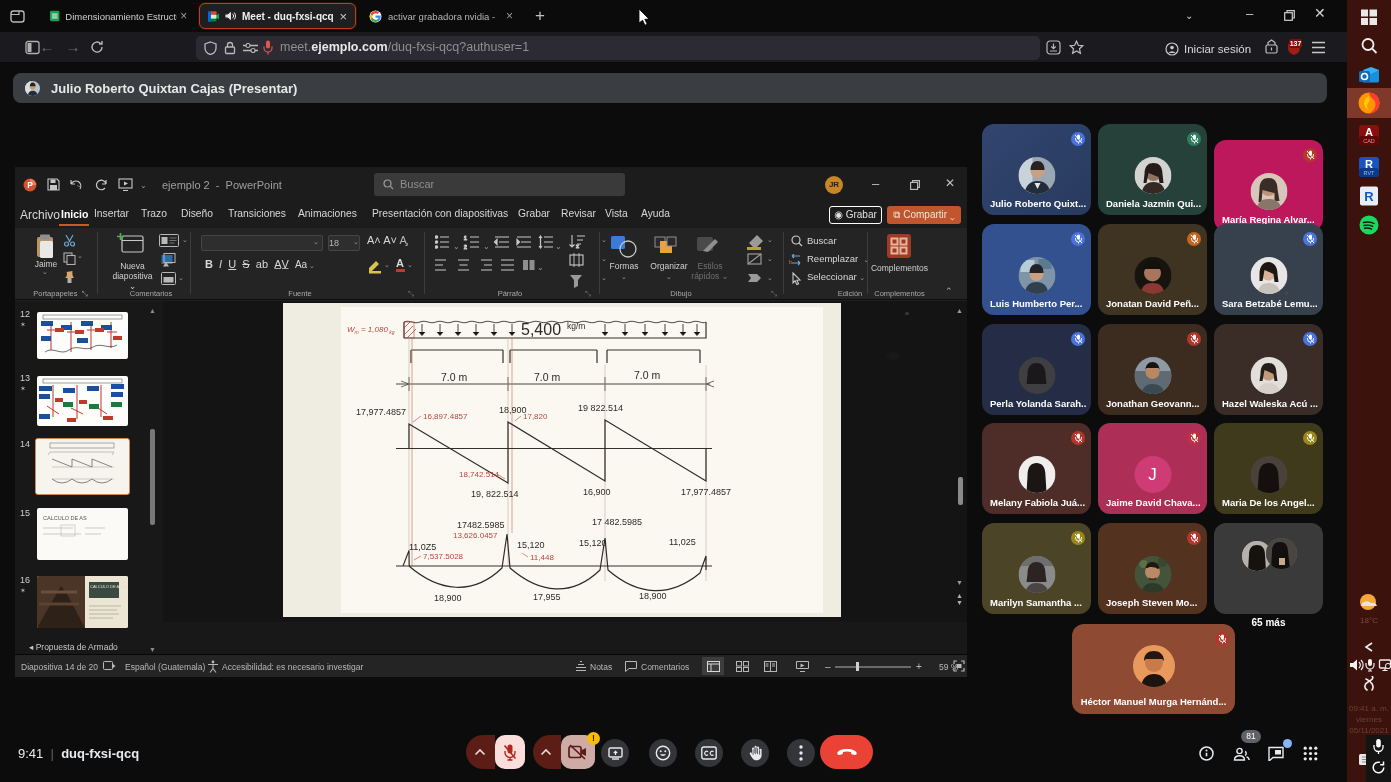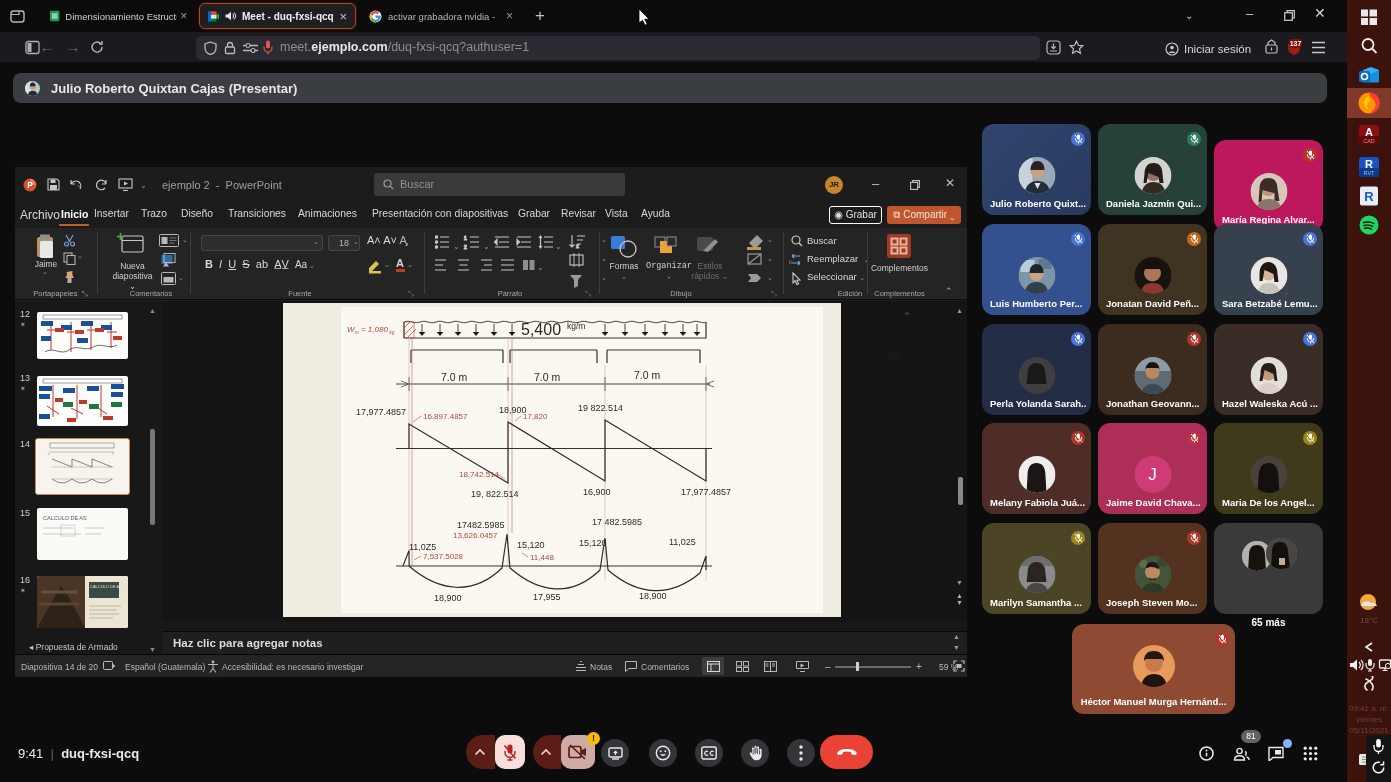--- a/index.html
+++ b/index.html
@@ -268,21 +268,21 @@
     <svg class="abs" style="left:146px;top:44px" width="15" height="13" viewBox="0 0 15 13">
         <rect x="0.5" y="0.5" width="14" height="12" rx="1" fill="none" stroke="#b8b8b8" stroke-width="1"></rect>
         <rect x="2.5" y="5" width="10" height="5.5" fill="#b8b8b8"></rect>
       </svg>
     <div class="abs" style="left:163px;top:46px;color:#9a9a9a;font-size:7px;">⌄</div>
     <div class="abs" style="left:96px;top:61px;width:80px;text-align:center;color:#a8a8a8;font-size:7.5px;">Comentarios</div>
     <div class="abs" style="left:175px;top:4px;width:1px;height:62px;background:#3d3d3d;"></div>
 
     <div class="abs" style="left:186px;top:7px;width:122px;height:16px;background:#2e2e2e;border:1px solid #454545;border-radius:2px;"></div>
     <div class="abs" style="left:298px;top:10px;color:#9a9a9a;font-size:7px;">⌄</div>
-    <div class="abs" style="left:313px;top:7px;width:32px;height:16px;background:#2e2e2e;border:1px solid #454545;border-radius:2px;color:#b8b8b8;font-size:9px;text-align:center;line-height:15px;">18</div>
+    <div class="abs" style="left:313px;top:7px;width:32px;height:16px;background:#2e2e2e;border:1px solid #454545;border-radius:2px;color:#b8b8b8;font-size:9px;text-align:left;line-height:15px;">18</div>
     <div class="abs" style="left:338px;top:10px;color:#9a9a9a;font-size:7px;">⌄</div>
     <div class="abs" style="left:352px;top:6px;color:#d8d8d8;font-size:11px;">A˄ A˅ <span style="color:#b8b8b8">A̡</span></div>
     <div class="abs" style="left:190px;top:30px;color:#d8d8d8;font-size:11px;"><b>B</b>&nbsp;&nbsp;<i>I</i>&nbsp;&nbsp;<u>U</u>&nbsp;&nbsp;<s>S</s>&nbsp;&nbsp;ab&nbsp;&nbsp;A̲V̲&nbsp;&nbsp;<span style="font-size:10px">Aa</span><span style="color:#9a9a9a;font-size:7px;"> ⌄</span></div>
     <svg class="abs" style="left:352px;top:30px" width="16" height="16" viewBox="0 0 16 16">
         <path d="M2 10 9 3l3 3-7 7H2z" fill="#d8c44a"></path>
         <rect x="2" y="13" width="12" height="2.5" fill="#d8c44a"></rect>
       </svg>
     <div class="abs" style="left:369px;top:33px;color:#9a9a9a;font-size:7px;">⌄</div>
     <div class="abs" style="left:381px;top:29px;color:#d8d8d8;font-size:11px;font-weight:bold;">A</div>
     <div class="abs" style="left:381px;top:41px;width:9px;height:3px;background:#c0392b;"></div>
@@ -358,21 +358,21 @@
     <svg class="abs" style="left:594px;top:6px" width="30" height="26" viewBox="0 0 30 26">
         <rect x="2" y="2" width="14" height="13" rx="1.5" fill="#3a7bd5"></rect>
         <circle cx="19" cy="15" r="8" fill="none" stroke="#c8c8c8" stroke-width="1.3"></circle>
       </svg>
     <div class="abs" style="left:588px;top:33px;width:42px;text-align:center;color:#d0d0d0;font-size:8.5px;">Formas<br><span style="color:#9a9a9a;font-size:7px;">⌄</span></div>
     <svg class="abs" style="left:637px;top:6px" width="30" height="26" viewBox="0 0 30 26">
         <rect x="3" y="3" width="10" height="10" fill="#2a2a2a" stroke="#8f8f8f"></rect>
         <rect x="8" y="7" width="12" height="12" fill="#e8a33d"></rect>
         <rect x="15" y="3" width="9" height="9" fill="#2a2a2a" stroke="#8f8f8f"></rect>
       </svg>
-    <div class="abs" style="left:630px;top:33px;width:48px;text-align:center;color:#d0d0d0;font-size:8.5px;font-family:Liberation Mono, monospace;">Organizar<br><span style="color:#9a9a9a;font-size:7px;">⌄</span></div>
+    <div class="abs" style="left:630px;top:33px;width:48px;text-align:center;color:#d0d0d0;font-size:8.5px;">Organizar<br><span style="color:#9a9a9a;font-size:7px;">⌄</span></div>
     <svg class="abs" style="left:678px;top:6px" width="30" height="26" viewBox="0 0 30 26">
         <rect x="4" y="3" width="16" height="14" rx="2" fill="#4a4a4a"></rect>
         <path d="M10 17 22 5l3 3-10 10z" fill="#8f8f8f"></path>
       </svg>
     <div class="abs" style="left:672px;top:33px;width:46px;text-align:center;color:#6f6f6f;font-size:8.5px;">Estilos<br>rápidos ⌄</div>
     <svg class="abs" style="left:730px;top:5px" width="26" height="56" viewBox="0 0 26 56">
         <g transform="translate(0,0)">
           <path d="M4 10 12 2l6 6-8 8z" fill="#9a9a9a"></path>
           <path d="M2 14h14v3H2z" fill="#b8a04a"></path>
         </g>
@@ -607,25 +607,20 @@
         </g>
       </svg>
     </div>
 
     <div class="abs" style="left:941px;top:6px;color:#9a9a9a;font-size:7px;">▲</div>
     <div class="abs" style="left:943px;top:176px;width:5px;height:28px;background:#8a8a8a;border-radius:2px;"></div>
     <div class="abs" style="left:941px;top:278px;color:#9a9a9a;font-size:7px;">▼</div>
     <div class="abs" style="left:941px;top:291px;color:#b0b0b0;font-size:7px;letter-spacing:-1px;">▲<br>▼</div>
   </div>
 
-  <div class="abs" style="left:148px;top:464px;width:804px;height:23px;background:#1f1f1f;border-top:1px solid #070707;">
-    <div class="abs" style="left:10px;top:5px;color:#dcdcdc;font-size:11.5px;font-weight:bold;">Haz clic para agregar notas</div>
-    <div class="abs" style="left:790px;top:1px;color:#9a9a9a;font-size:7px;">▲</div>
-    <div class="abs" style="left:790px;top:12px;color:#9a9a9a;font-size:7px;">▼</div>
-  </div>
 
   <div class="abs" style="left:0;top:487px;width:952px;height:23px;background:#242424;border-top:1px solid #070707;color:#b8b8b8;font-size:8.5px;">
     <div class="abs" style="left:6px;top:7px;">Diapositiva 14 de 20</div>
     <svg class="abs" style="left:88px;top:6px" width="13" height="11" viewBox="0 0 13 11">
         <rect x="0.5" y="0.5" width="9" height="8" rx="1" fill="none" stroke="#b8b8b8" stroke-width="1"></rect>
         <path d="M10 3l2.5 2L10 7z" fill="#b8b8b8"></path>
       </svg>
     <div class="abs" style="left:110px;top:7px;">Español (Guatemala)</div>
     <svg class="abs" style="left:192px;top:5px" width="12" height="13" viewBox="0 0 12 13">
         <circle cx="6" cy="2" r="1.4" fill="#b8b8b8"></circle>

